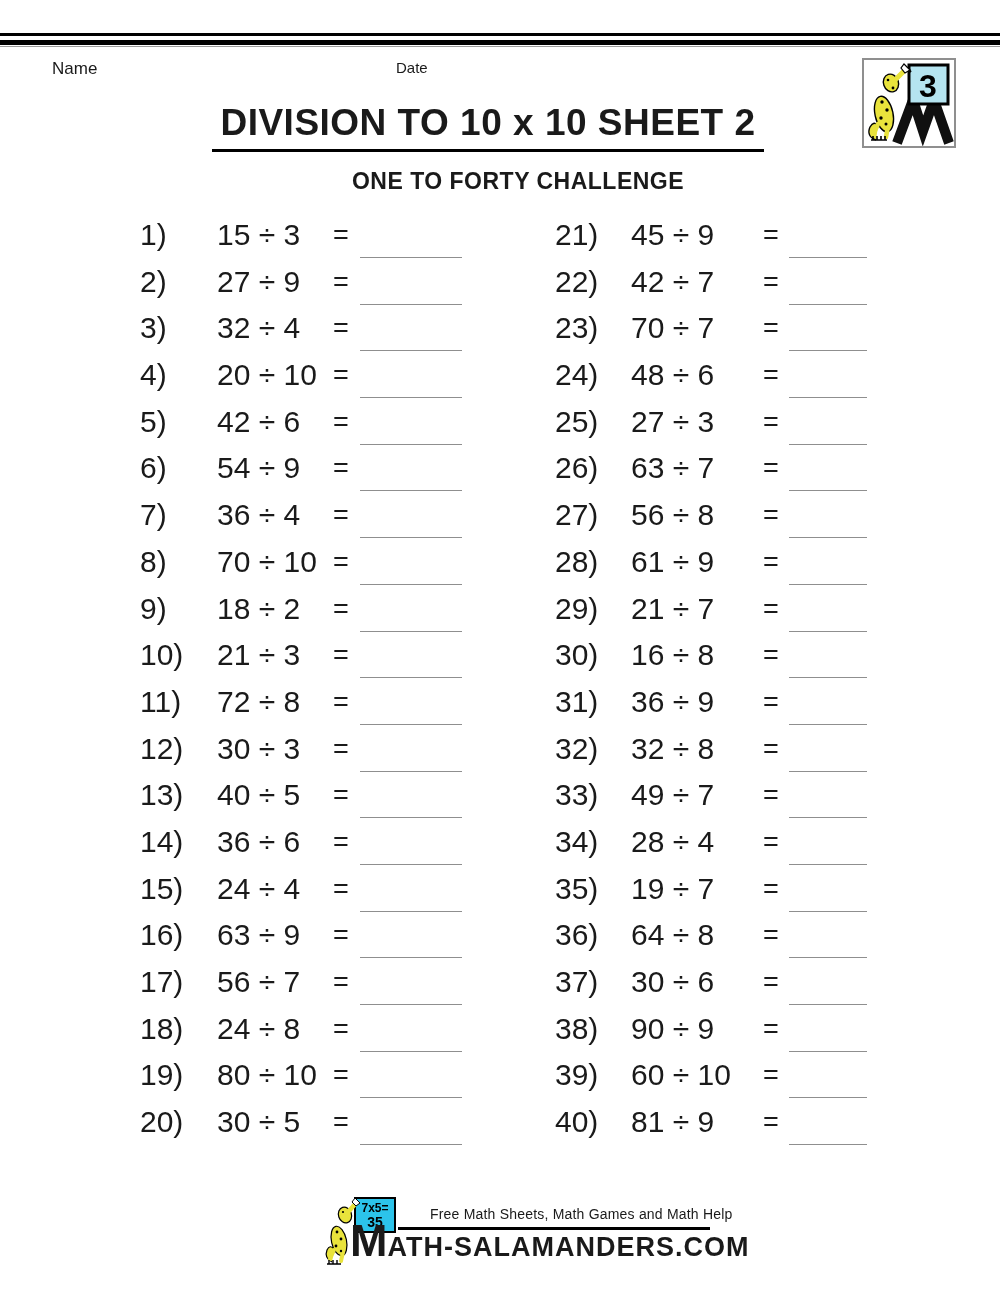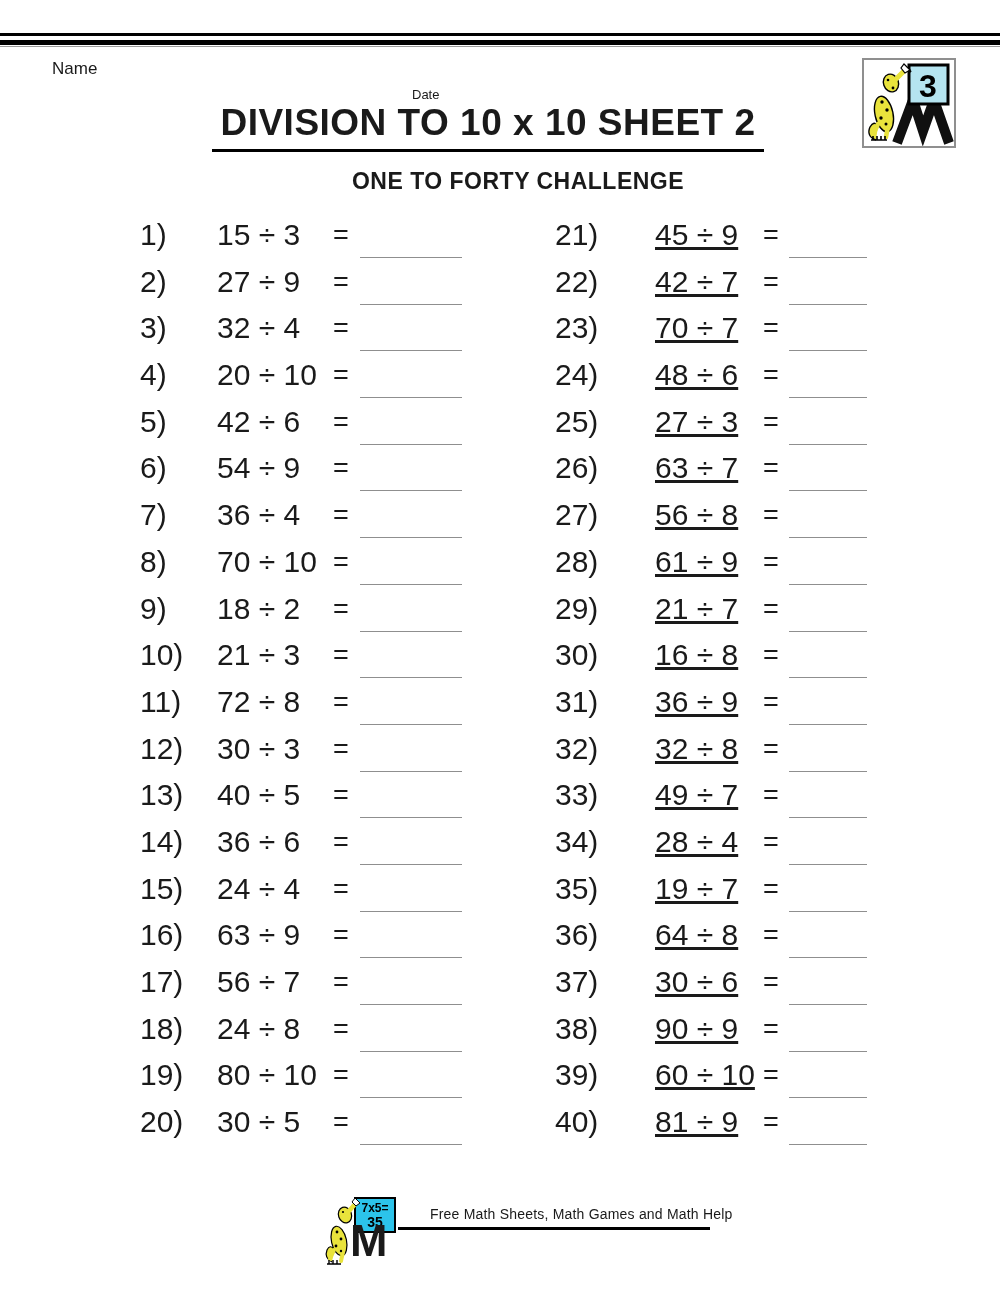--- a/index.html
+++ b/index.html
@@ -4,39 +4,39 @@
 <style>
   html,body{margin:0;padding:0;}
   body{
     width:1000px;height:1294px;position:relative;background:#ffffff;
     font-family:"Liberation Sans", sans-serif;color:#1a1a1a;overflow:hidden;
   }
   .rule-a{position:absolute;left:0;top:33px;width:1000px;height:3px;background:#000;}
   .rule-b{position:absolute;left:0;top:40px;width:1000px;height:5px;background:#000;}
   .rule-c{position:absolute;left:0;top:46px;width:1000px;height:1px;background:#9a9a9a;}
   .name-label{position:absolute;left:52px;top:59px;font-size:17px;}
-  .date-label{position:absolute;left:412px;top:59px;font-size:13px;margin-top:28px;}
+  .date-label{position:absolute;left:396px;top:59px;font-size:15px;}
   .title-wrap{position:absolute;left:0;top:102px;width:976px;text-align:center;}
   .title-text{display:inline-block;font-size:37px;font-weight:700;letter-spacing:0.5px;
     border-bottom:3px solid #000;padding:0 8px 5px 8px;}
   .subtitle{position:absolute;left:0;top:168px;width:1000px;text-align:center;
     font-size:23px;font-weight:600;letter-spacing:0.5px;margin-left:18px;}
   .logo-box{position:absolute;left:862px;top:58px;width:94px;height:90px;
     border:2px solid #8f8f8f;background:#fff;box-sizing:border-box;}
   
   .pcol{position:absolute;top:212px;width:340px;}
   .pcol-left{left:140px;}
   .pcol-right{left:555px;}
   .prow{position:relative;height:46.7px;line-height:46.7px;font-size:30px;}
   .prow span{position:absolute;top:0;white-space:nowrap;}
   .pnum{left:0;}
   .pcol-left .pexpr{left:77px;}
   .pcol-left .peq{left:193px;}
   .pcol-left .pline{left:220px;width:102px;}
-  .pcol-right .pexpr{left:100px;text-decoration:underline;}
+  .pcol-right .pexpr{left:76px;}
   .pcol-right .peq{left:208px;}
   .pcol-right .pline{left:234px;width:78px;}
   .peq{font-size:27px;}
   .pline{position:absolute;top:45px !important;height:1px;background:#8f8f8f;}
   
   .footer-art{position:absolute;left:322px;top:1196px;}
   .tagline{position:absolute;left:420px;top:1206px;font-size:14px;font-weight:400;letter-spacing:0.2px;margin-left:10px;}
   .footer-rule{position:absolute;left:398px;top:1227px;width:312px;height:3px;background:#000;}
   .brand{position:absolute;left:350px;top:1218px;display:flex;align-items:baseline;}
   .brand-m{font-size:45px;font-weight:700;line-height:1;}
@@ -345,13 +345,14 @@
     <circle cx="19" cy="43" r="1.4" fill="#000"></circle>
     <circle cx="14" cy="50" r="1.4" fill="#000"></circle>
     <circle cx="19" cy="55" r="1.2" fill="#000"></circle>
     <path d="M5,68 h14 M7,64 v4 M11,64 v4 M15,64 v4" stroke="#000" stroke-width="1.4"></path>
   </g>
 </svg>
 <div class="tagline">Free Math Sheets, Math Games and Math Help</div>
 <div class="footer-rule"></div>
 <div class="brand">
   <span class="brand-m">M</span>
+    <span class="brand-rest">ATH-SALAMANDERS.COM</span>
 </div>
 
 </body></html>

